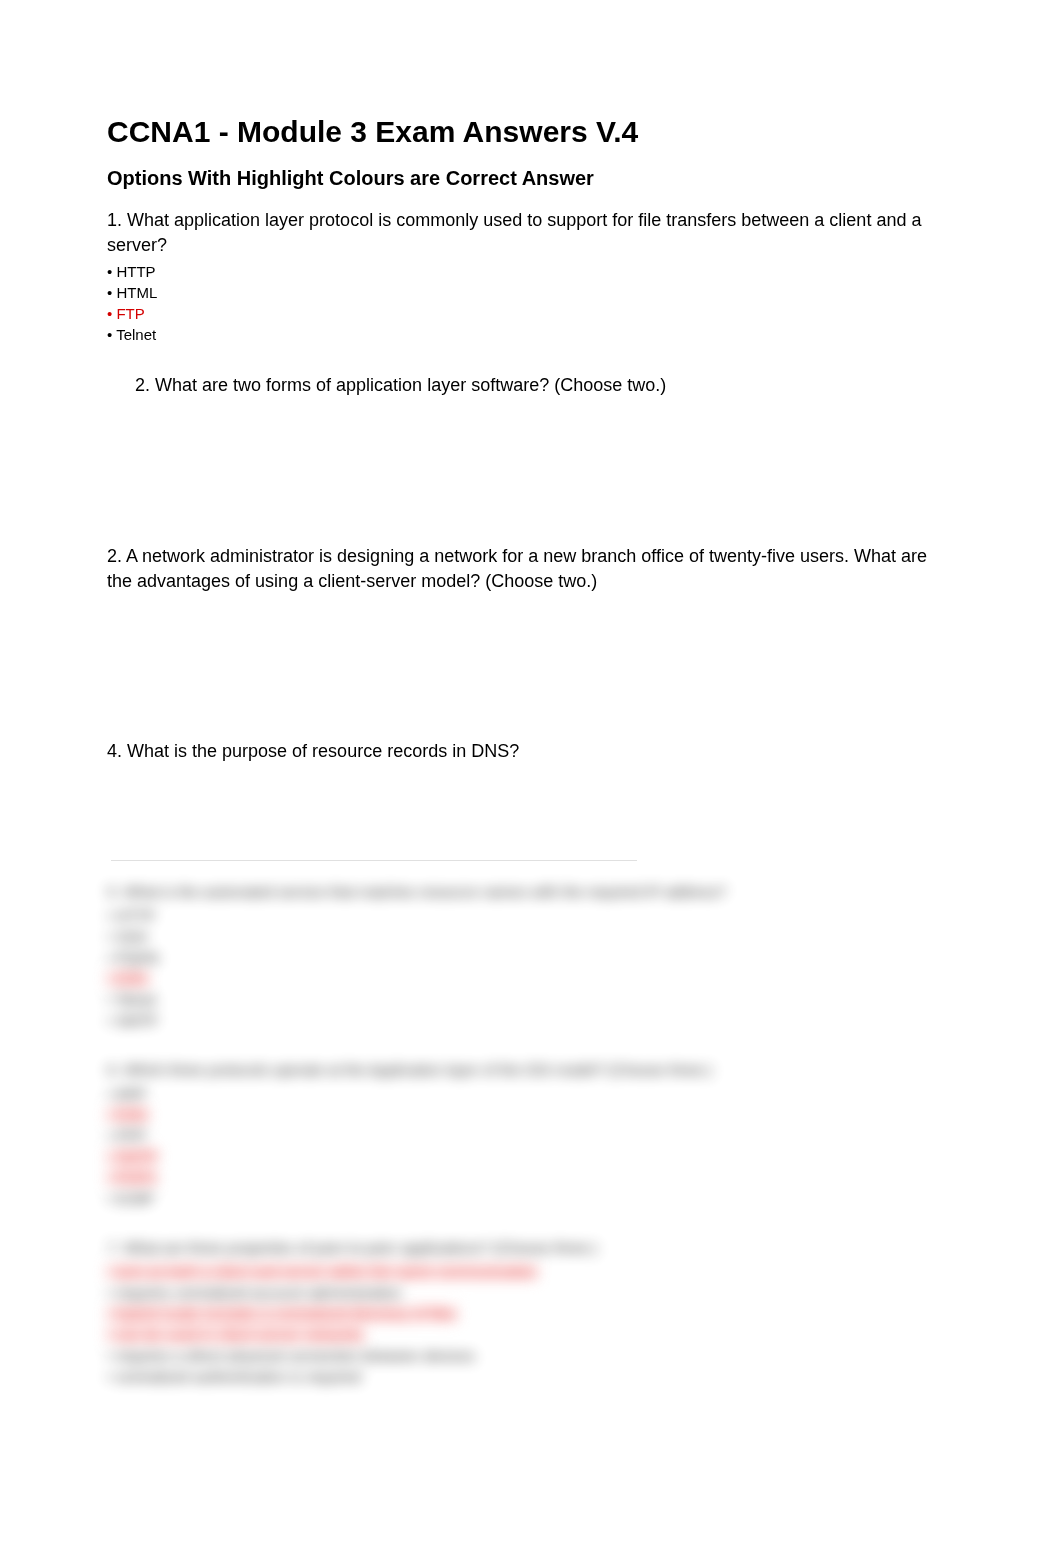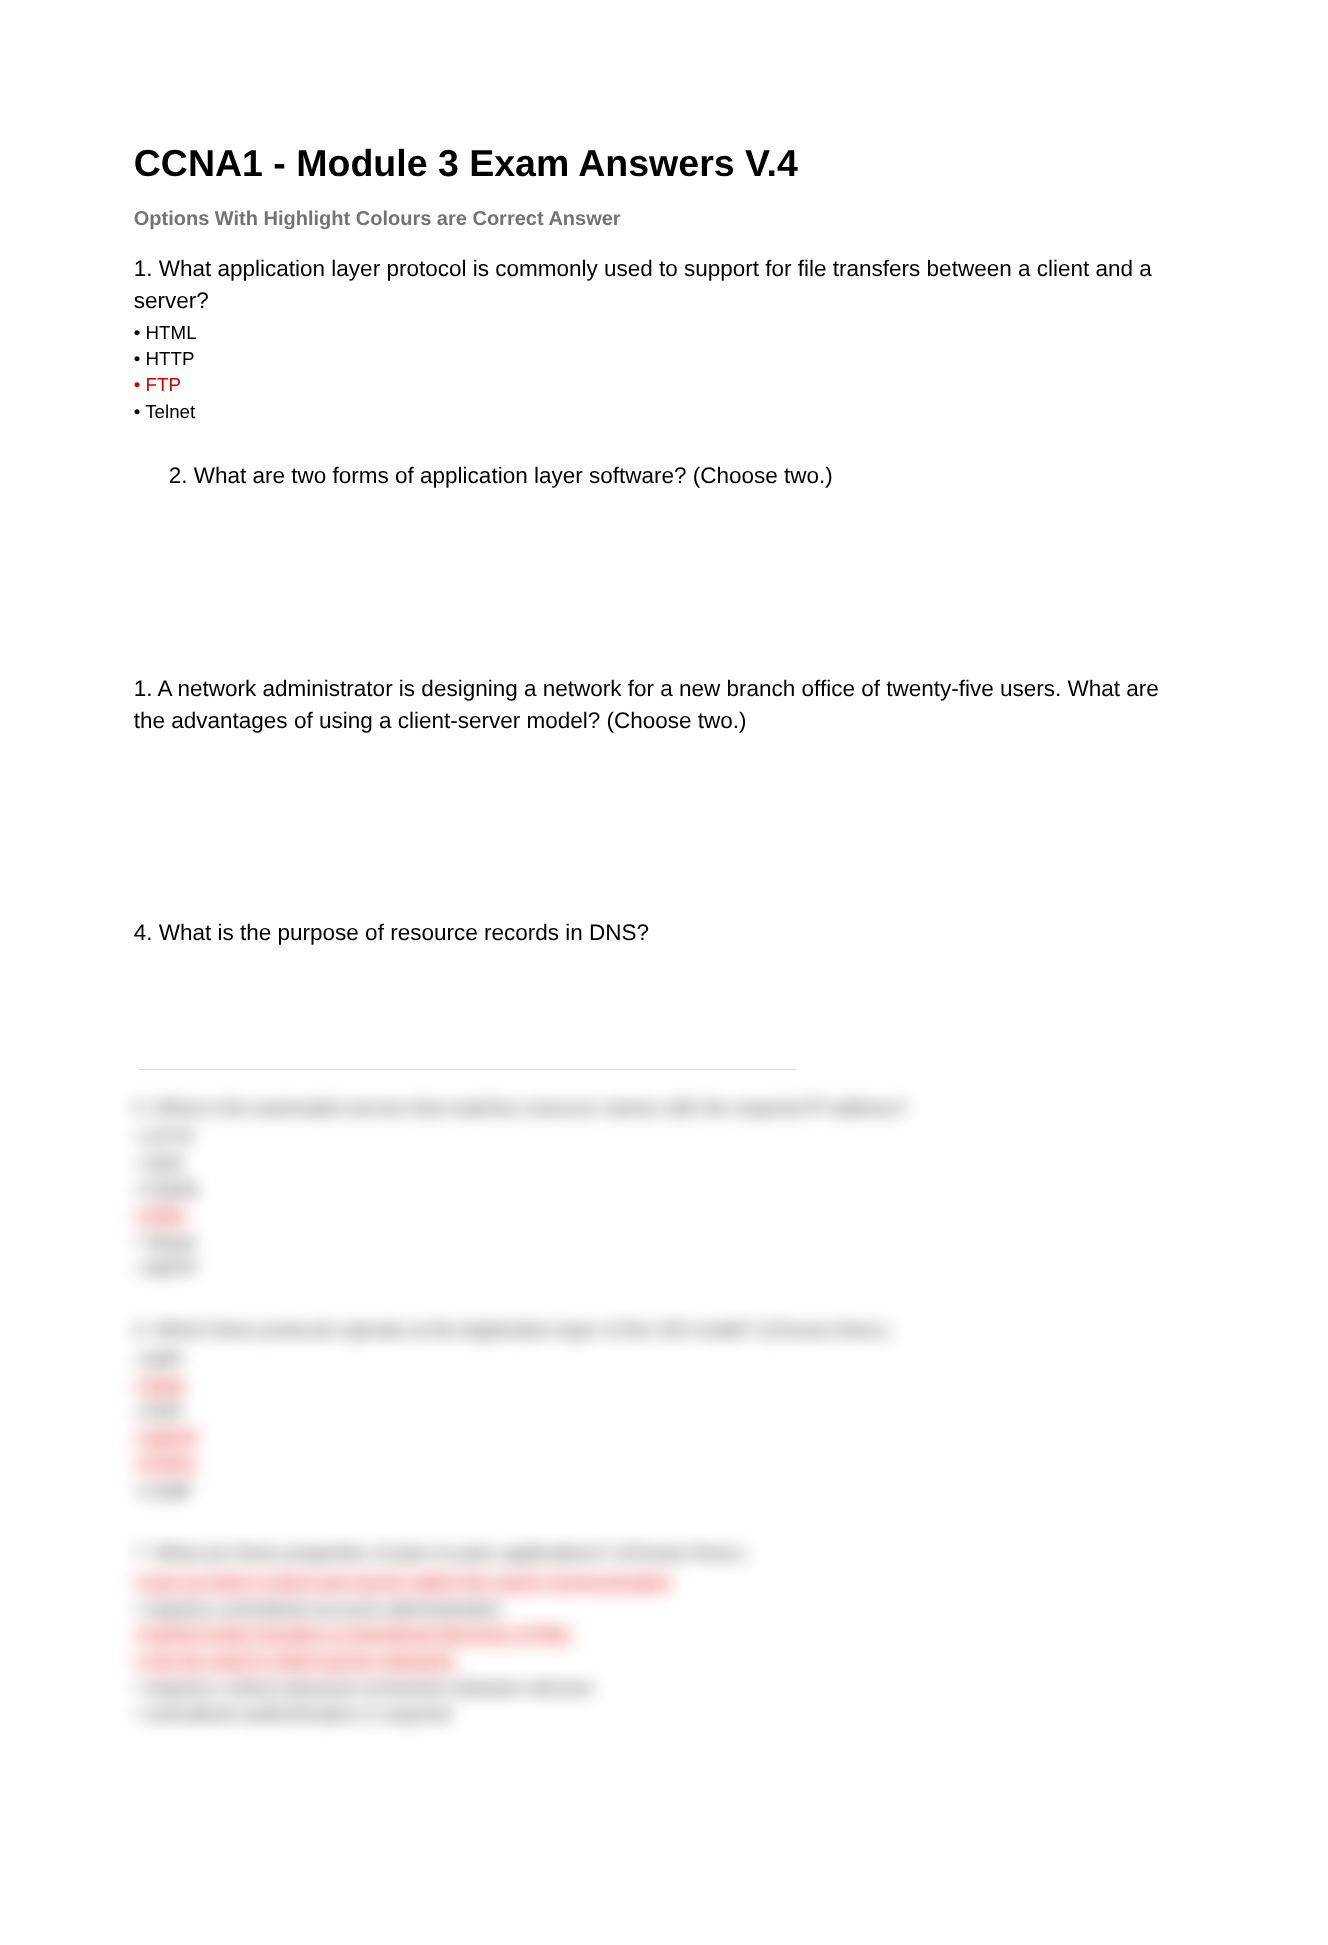--- a/index.html
+++ b/index.html
@@ -17,23 +17,23 @@
     .content {
       padding: 115px 107px 0 107px;
     }
     .title {
       font-size: 30px;
       font-weight: bold;
       color: #000000;
       margin-bottom: 18px;
     }
     .subtitle {
-      font-size: 16px;
+      font-size: 20px;
       font-weight: bold;
-      color: #737373;
+      color: #000000;
       margin-bottom: 18px;
     }
     .question {
       font-size: 18px;
       color: #000;
       line-height: 1.4;
       margin-bottom: 3px;
     }
     .option {
       font-size: 15px;
@@ -92,32 +92,32 @@
 <body>
 
 <div class="content">
 
   <h1 class="title">CCNA1 - Module 3 Exam Answers V.4</h1>
 
   <div class="subtitle">Options With Highlight Colours are Correct Answer</div>
 
   <div class="q1-block">
     <div class="question">1. What application layer protocol is commonly used to support for file transfers between a client and a server?</div>
+    <div class="option">• HTTP</div>
     <div class="option">• HTML</div>
-    <div class="option">• HTTP</div>
     <div class="option correct">• FTP</div>
     <div class="option">• Telnet</div>
   </div>
 
   <div class="q2-block">
     <div class="question">2. What are two forms of application layer software? (Choose two.)</div>
   </div>
 
   <div class="q3-block">
-    <div class="question">1. A network administrator is designing a network for a new branch office of twenty-five users. What are the advantages of using a client-server model? (Choose two.)</div>
+    <div class="question">2. A network administrator is designing a network for a new branch office of twenty-five users. What are the advantages of using a client-server model? (Choose two.)</div>
   </div>
 
   <div class="q4-block">
     <div class="question">4. What is the purpose of resource records in DNS?</div>
   </div>
 
   <div class="divider"></div>
 
   <div class="blurred-section">
 

